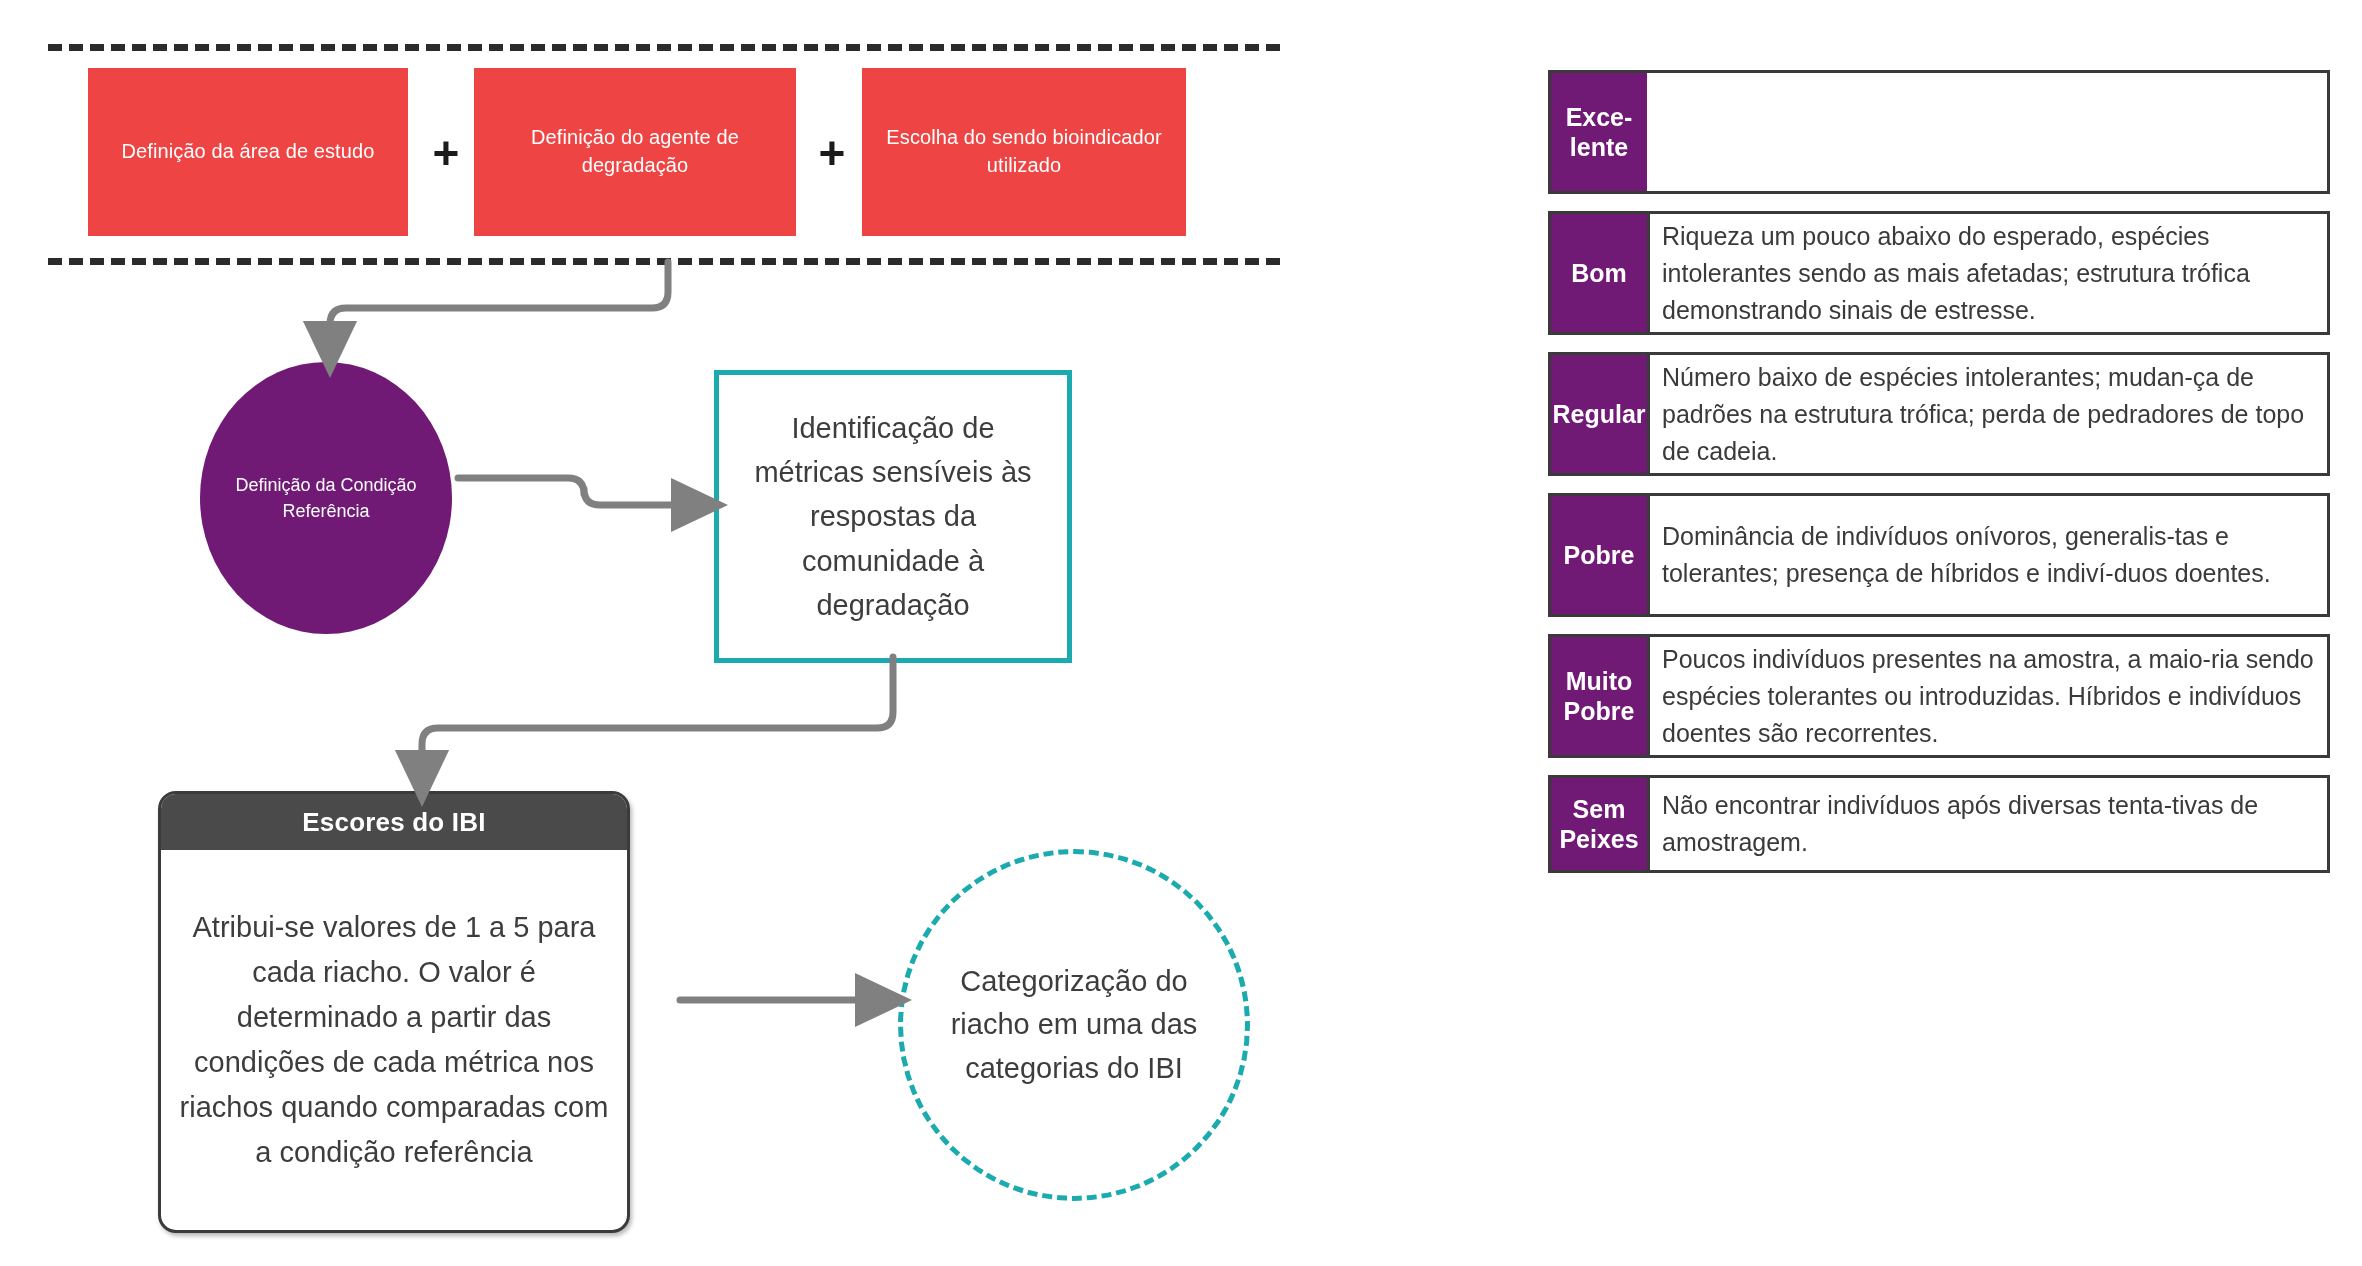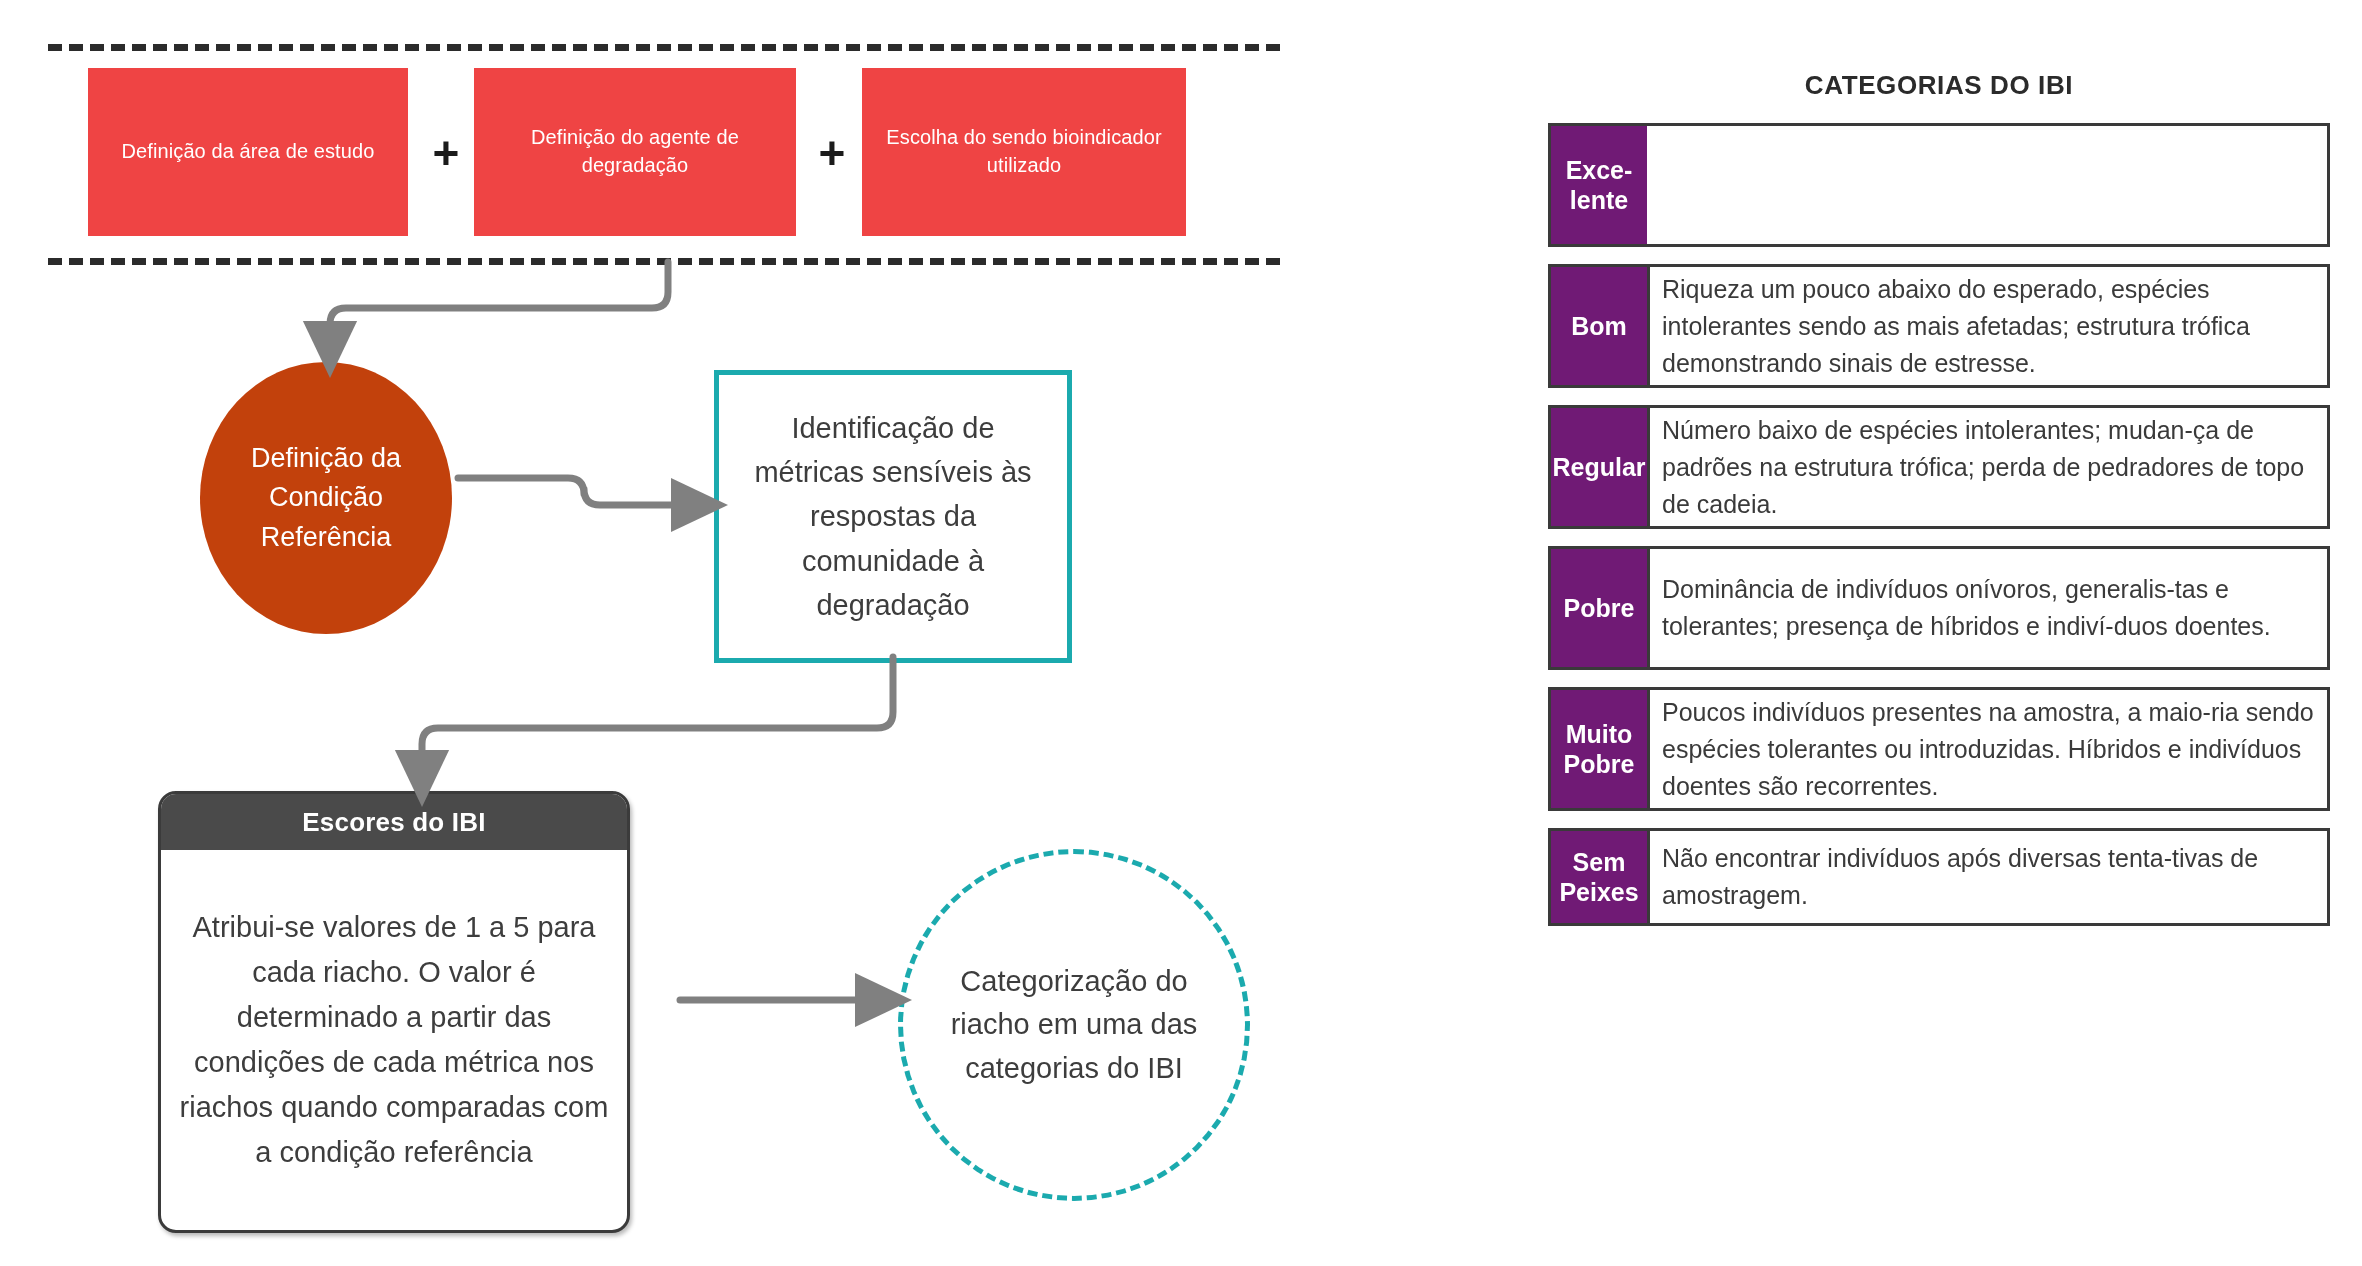--- a/index.html
+++ b/index.html
@@ -64,28 +64,28 @@
   #plus-1 { left: 424px; top: 130px; }
   #plus-2 { left: 810px; top: 130px; }
 
   
   #ellipse-ref {
     position: absolute;
     left: 200px;
     top: 362px;
     width: 252px;
     height: 272px;
-    background: #c2410c;
+    background: #701a75;
     border-radius: 50%;
     color: #ffffff;
     display: flex;
     align-items: center;
     justify-content: center;
     text-align: center;
-    font-size: 27px;
+    font-size: 18px;
     line-height: 1.45;
     box-sizing: border-box;
     padding: 0 18px;
   }
 
   
   #box-metrics {
     position: absolute;
     left: 714px;
     top: 370px;
@@ -271,21 +271,20 @@
     <path d="M 458,478 L 570,478 Q 586,478 586,494 L 586,488 Q 586,504 586,504 L 586,489
              Q 586,505 586,505 L 586,490 Q 586,506 602,506" fill="none" stroke="none"></path>
     <path d="M 458,478 L 568,478 Q 584,478 584,494 L 584,489 Q 584,505 600,505 L 700,505" fill="none" stroke="#808080" stroke-width="7" stroke-linecap="round" stroke-linejoin="round" marker-end="url(#arrow-gray)"></path>
 
     <path d="M 893,657 L 893,712 Q 893,728 877,728 L 438,728 Q 422,728 422,744 L 422,779" fill="none" stroke="#808080" stroke-width="7" stroke-linecap="round" stroke-linejoin="round" marker-end="url(#arrow-gray)"></path>
 
     <path d="M 680,1000 L 884,1000" fill="none" stroke="#808080" stroke-width="7" stroke-linecap="round" stroke-linejoin="round" marker-end="url(#arrow-gray)"></path>
   </svg>
 
   <div id="panel-categorias">
-    <div id="categorias-title">CATEGORIAS DO IBI</div>
 
     <div class="cat-row" id="cat-row-0">
       <div class="cat-label">Exce-<br>lente</div>
     </div>
 
     <div class="cat-row" id="cat-row-1">
       <div class="cat-label">Bom</div>
       <div class="cat-desc">Riqueza um pouco abaixo do esperado, espécies intolerantes sendo as mais afetadas; estrutura trófica demonstrando sinais de estresse.</div>
     </div>
 

